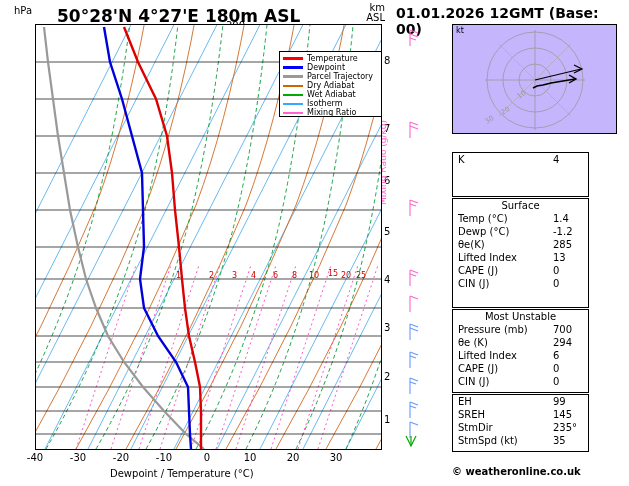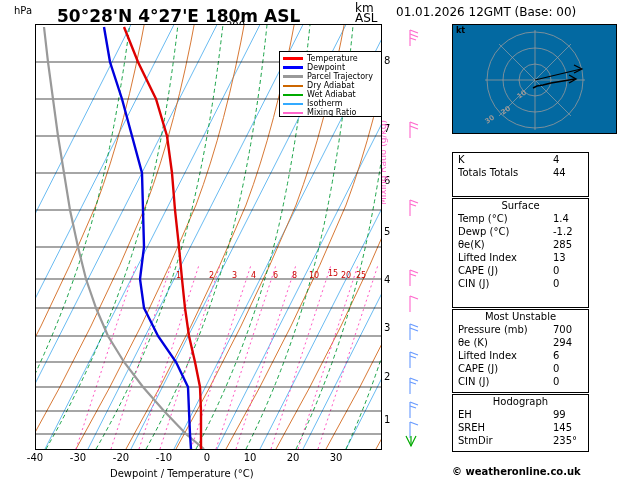--- a/index.html
+++ b/index.html
@@ -11,22 +11,22 @@
     font-size: 10px;
     color: #000;
     position: relative;
     overflow: hidden;
   }
   .root { position:absolute; left:0; top:0; width:629px; height:486px; }
 
   
   .hpa-label { position:absolute; left:14px; top:5px; font-size:10px; }
   .title-left { position:absolute; left:57px; top:6px; font-size:17px; font-weight:bold; letter-spacing:0px; }
-  .km-label { position:absolute; left:355px; top:3px; font-size:12px; text-align:left; width:30px; line-height:10px;}
-  .title-right { position:absolute; left:396px; top:5px; font-size:12px; font-weight:normal; }
+  .km-label { position:absolute; left:355px; top:3px; font-size:10px; text-align:right; width:30px; line-height:10px;}
+  .title-right { position:absolute; left:396px; top:5px; font-size:14px; font-weight:bold; }
 
   
   .skew-frame {
     position:absolute; left:35px; top:24px; width:347px; height:426px;
     border:1px solid #000; background:#fff; overflow:hidden;
   }
   .skew-svg { position:absolute; left:0; top:0; }
 
   
   .plabel { position:absolute; right:384px; font-size:10px; text-align:right; width:28px; }
@@ -48,21 +48,21 @@
 
   
   .mixing-label {
     position:absolute; left:378px; top:205px;
     transform: rotate(-90deg); transform-origin: left top;
     color:#ff66cc; font-size:9px; white-space:nowrap;
   }
   .mixing-num { position:absolute; font-size:8px; color:#cc0000; }
 
   
-  .hodo-box { position:absolute; left:452px; top:24px; width:165px; height:110px; border:1px solid #000; background:#0369a1;font-weight:bold; }
+  .hodo-box { position:absolute; left:452px; top:24px; width:165px; height:110px; border:1px solid #000; background:#c4b5fd; }
   .kt-label { position:absolute; left:3px; top:1px; font-size:8px; }
 
   
   .tbl { position:absolute; left:452px; border:1px solid #000; background:#fff; }
   .tbl-row { height:13px; line-height:13px; font-size:10px; position:relative; }
   .tbl-row .k { position:absolute; left:5px; }
   .tbl-row .v { position:absolute; left:100px; }
   .tbl-head { text-align:center; font-size:10px; height:13px; line-height:13px; }
 
   .tbl-a { top:152px; width:137px; height:45px; }
@@ -325,24 +325,20 @@
       <line x1="82" y1="55" x2="128" y2="44" stroke="#000000" stroke-width="1.2"></line>
       <polyline fill="none" stroke="#000000" stroke-width="1.2" points="121,40 129,44 121,48"></polyline>
     </svg>
   </div>
 
   <div class="tbl tbl-a">
     <div class="tbl-row">
         <span class="k">K</span>
         <span class="v">4</span>
       </div>
-    <div class="tbl-row">
-        <span class="k">Totals Totals</span>
-        <span class="v">44</span>
-      </div>
   </div>
 
   <div class="tbl tbl-b">
     <div class="tbl-head">Surface</div>
     <div class="tbl-row">
         <span class="k">Temp (°C)</span>
         <span class="v">1.4</span>
       </div>
     <div class="tbl-row">
         <span class="k">Dewp (°C)</span>
@@ -384,29 +380,32 @@
         <span class="k">CAPE (J)</span>
         <span class="v">0</span>
       </div>
     <div class="tbl-row">
         <span class="k">CIN (J)</span>
         <span class="v">0</span>
       </div>
   </div>
 
   <div class="tbl tbl-d">
-    <div class="tbl-head">Hodograph</div>
     <div class="tbl-row">
         <span class="k">EH</span>
         <span class="v">99</span>
       </div>
     <div class="tbl-row">
         <span class="k">SREH</span>
         <span class="v">145</span>
       </div>
     <div class="tbl-row">
         <span class="k">StmDir</span>
         <span class="v">235°</span>
       </div>
+    <div class="tbl-row">
+        <span class="k">StmSpd (kt)</span>
+        <span class="v">35</span>
+      </div>
   </div>
 
   <div class="copyright">© weatheronline.co.uk</div>
 </div>
 
 </body></html>

